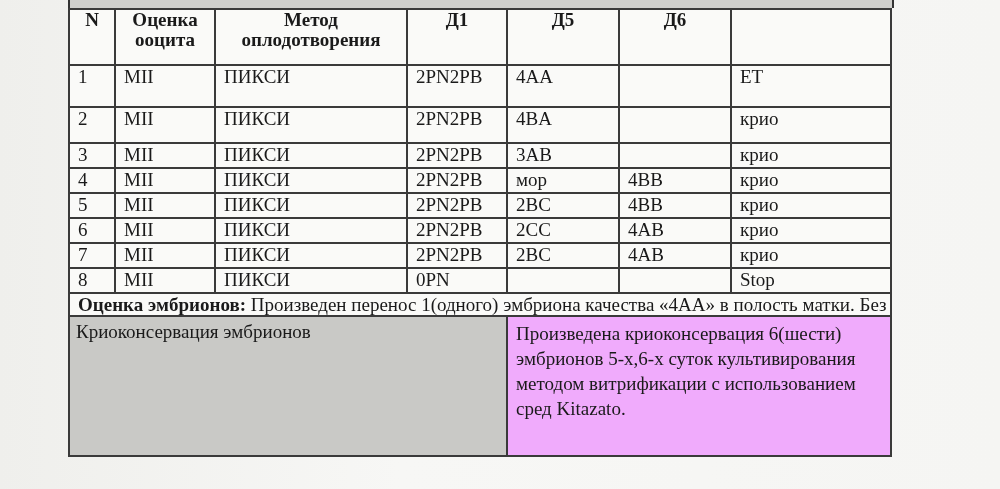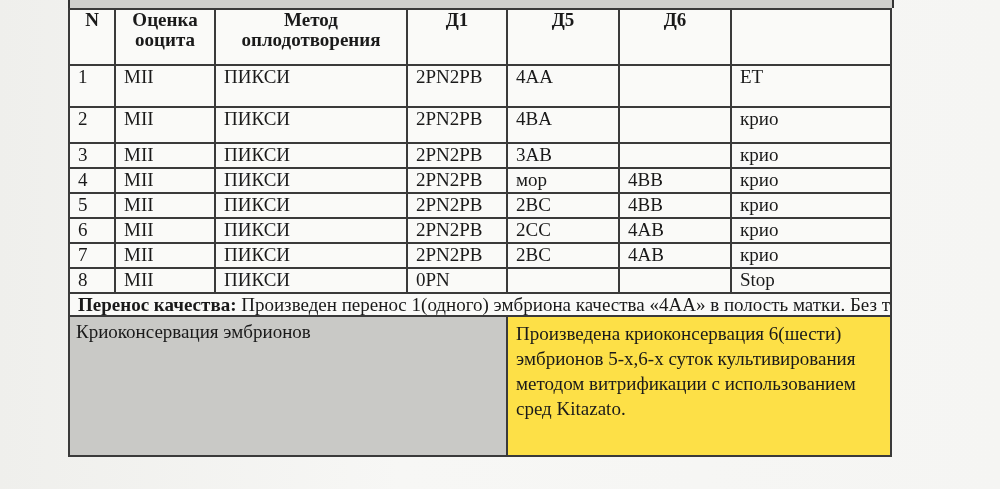--- a/index.html
+++ b/index.html
@@ -55,21 +55,21 @@
     line-height:23px; font-size:19px;
   }
   .transfer b { font-weight:bold; }
   .cryo-row { height:140px; }
   .cryo-label {
     background:#c9c9c6 !important;
     font-weight:normal; padding:4px 6px !important;margin-top:7px;
   }
   .cryo-text {
     white-space:normal !important; padding:4px 8px !important;
-    line-height:25px !important; background:#fde047;
+    line-height:25px !important; background:#f0abfc;
   }
 </style>
 </head>
 <body>
 
 <div class="page">
   <div class="top-strip"></div>
 
   <table class="grid">
     <colgroup>
@@ -159,21 +159,21 @@
       <td class="num">8</td>
       <td>MII</td>
       <td>ПИКСИ</td>
       <td>0PN</td>
       <td></td>
       <td></td>
       <td>Stop</td>
     </tr>
 
     <tr class="transfer">
-      <td colspan="7"><b>Перенос качества:</b><span> Произведен перенос 1(одного) эмбриона качества «4AA» в полость матки. Без технических сложностей. Хетчинг выполнен.</span></td>
+      <td colspan="7"><b>Оценка эмбрионов:</b><span> Произведен перенос 1(одного) эмбриона качества «4AA» в полость матки. Без технических сложностей. Хетчинг выполнен.</span></td>
     </tr>
 
     <tr class="cryo-row">
       <td colspan="4" class="cryo-label">Криоконсервация эмбрионов</td>
       <td colspan="3" class="cryo-text">Произведена криоконсервация 6(шести) эмбрионов 5-х,6-х суток культивирования методом витрификации с использованием сред Kitazato.</td>
     </tr>
   </tbody>
     </table>
 </div>
 

